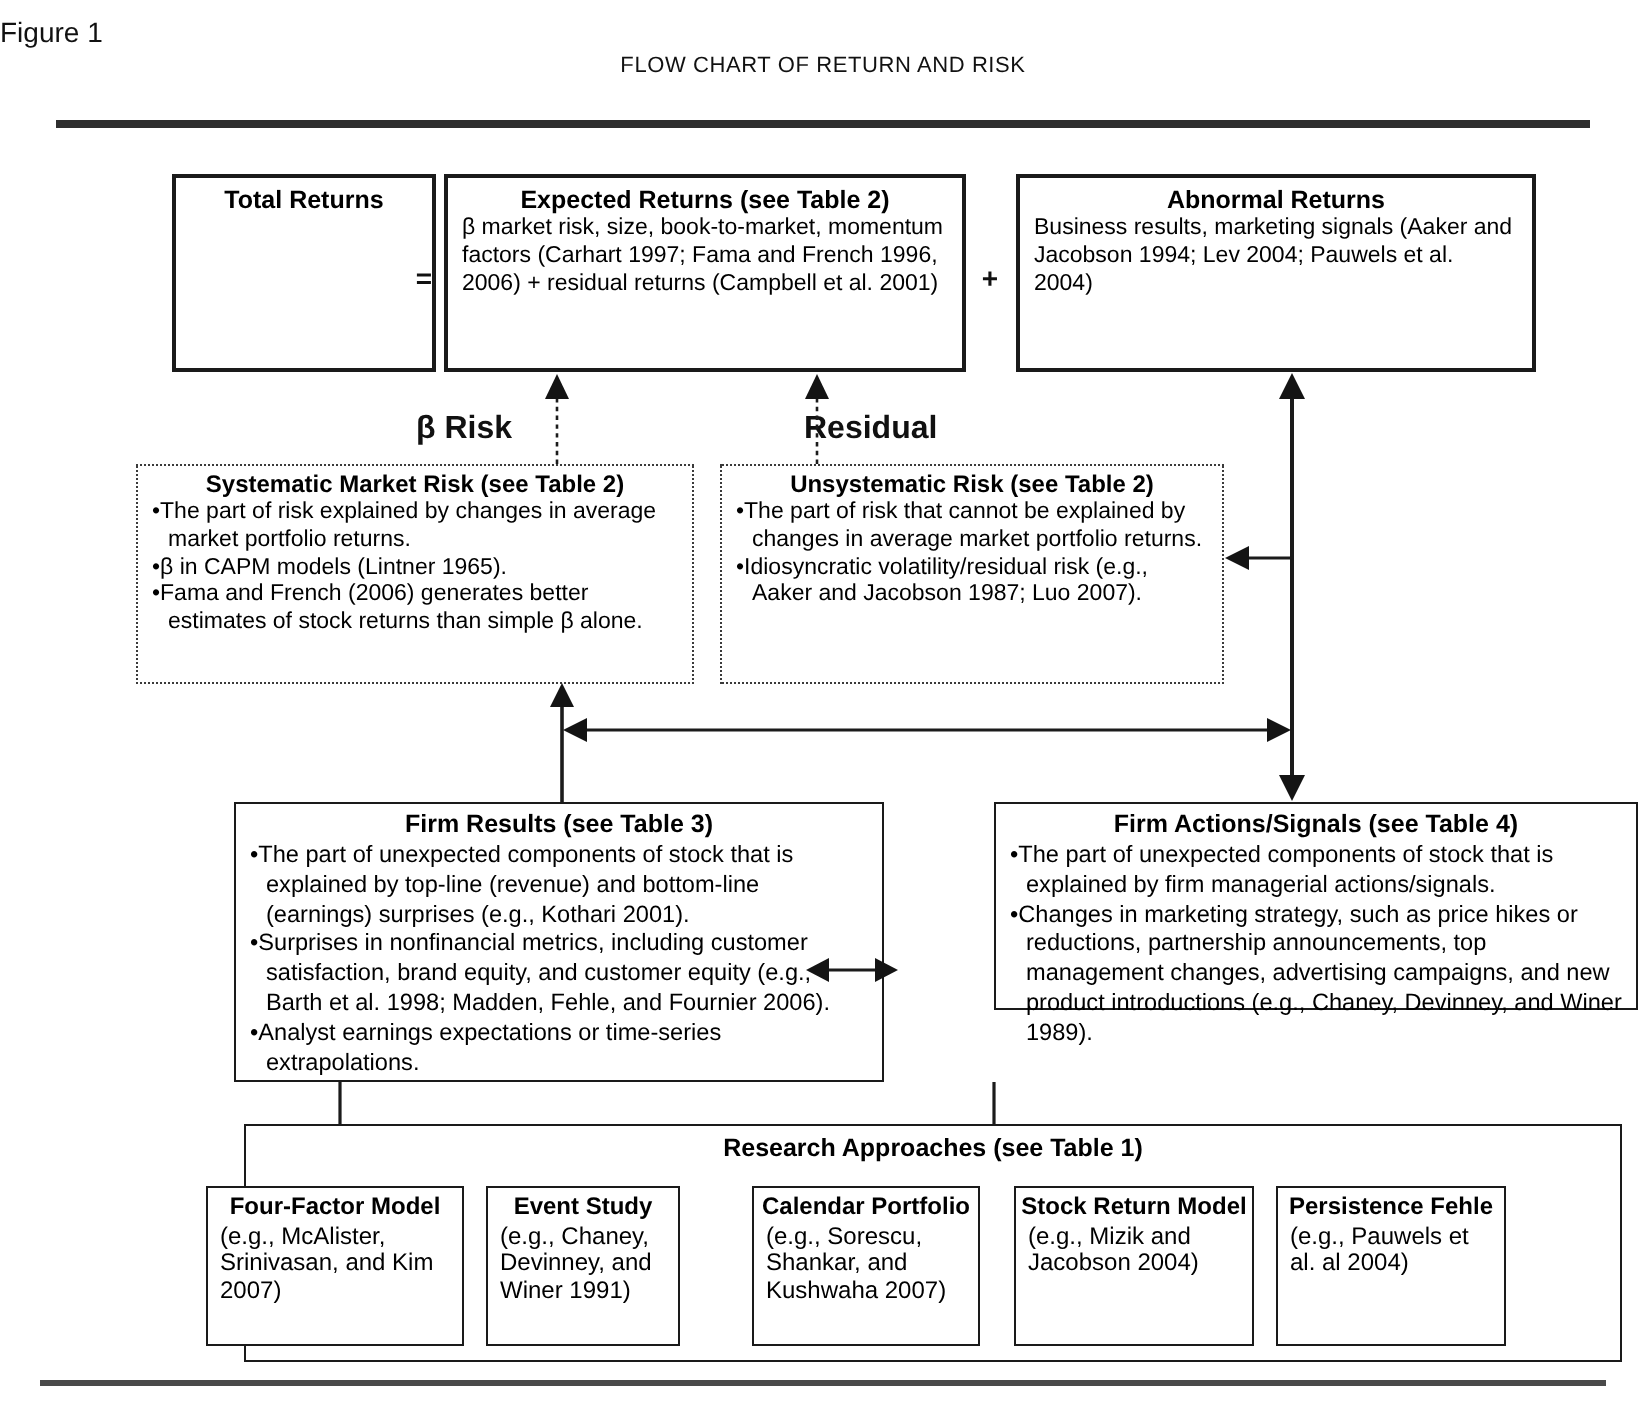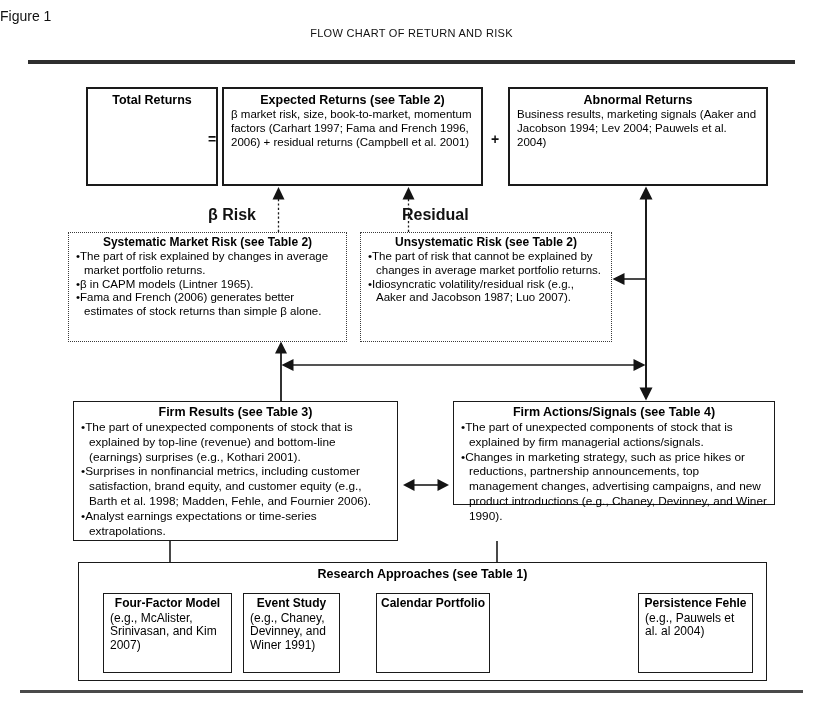--- a/index.html
+++ b/index.html
@@ -25,21 +25,21 @@
     position: absolute; left: 28px; top: 60px; width: 767px; height: 4px;
     border-top: 3px solid #2e2e2e; border-bottom: 1px solid #2e2e2e;
   }
   .bottom-rule {
     position: absolute; left: 20px; top: 690px; width: 783px; height: 0;
     border-top: 3px solid #4a4a4a;
   }
 
   .box { position: absolute; background: #fff; }
   .solid2 { border: 2px solid #1a1a1a; }
-  .solid15 { border: 1.5px solid #1a1a1a; }
+  .solid15 { border: 1.5px solid #1a1a1a; margin-left: 44px; }
   .dotted { border: 1px dotted #3a3a3a; }
 
   .box-title { font-weight: bold; text-align: center; }
   .tt { font-size: 12.5px; line-height: 15px; padding-top: 4px; }
   .rt { font-size: 12px; line-height: 15px; padding-top: 2px; }
 
   .box-body { font-size: 11.5px; line-height: 13.8px; text-align: left; padding: 0 7px 2px 7px; }
   .firm-body { font-size: 11.8px; line-height: 14.8px; }
 
   .bullet-row { padding-left: 8px; text-indent: -8px; }
@@ -109,38 +109,43 @@
       <div class="bullet-row"><span>•</span><span>The part of unexpected components of stock that is explained by top-line (revenue) and bottom-line (earnings) surprises (e.g., Kothari 2001).</span></div>
       <div class="bullet-row"><span>•</span><span>Surprises in nonfinancial metrics, including customer satisfaction, brand equity, and customer equity (e.g., Barth et al. 1998; Madden, Fehle, and Fournier 2006).</span></div>
       <div class="bullet-row"><span>•</span><span>Analyst earnings expectations or time-series extrapolations.</span></div>
     </div>
   </div>
 
   <div class="box solid15" style="left:453px;top:401px;width:322px;height:104px;">
     <div class="box-title tt" style="padding-top:3px;">Firm Actions/Signals (see Table 4)</div>
     <div class="box-body firm-body">
       <div class="bullet-row"><span>•</span><span>The part of unexpected components of stock that is explained by firm managerial actions/signals.</span></div>
-      <div class="bullet-row"><span>•</span><span>Changes in marketing strategy, such as price hikes or reductions, partnership announcements, top management changes, advertising campaigns, and new product introductions (e.g., Chaney, Devinney, and Winer 1990).</span></div>
+      <div class="bullet-row"><span>•</span><span>Changes in marketing strategy, such as price hikes or reductions, partnership announcements, top management changes, advertising campaigns, and new product introductions (e.g., Chaney, Devinney, and Winer 1989).</span></div>
     </div>
   </div>
 
   <div class="box solid15" style="left:78px;top:562px;width:689px;height:119px;">
     <div class="box-title tt" style="padding-top:4px;">Research Approaches (see Table 1)</div>
   </div>
 
   <div class="subbox" style="left:103px;top:593px;width:129px;height:80px;">
     <div class="box-title">Four-Factor Model</div>
     <div class="box-body">(e.g., McAlister, Srinivasan, and Kim 2007)</div>
   </div>
   <div class="subbox" style="left:243px;top:593px;width:97px;height:80px;">
     <div class="box-title">Event Study</div>
     <div class="box-body">(e.g., Chaney, Devinney, and Winer 1991)</div>
   </div>
   <div class="subbox" style="left:376px;top:593px;width:114px;height:80px;">
     <div class="box-title">Calendar Portfolio</div>
+    <div class="box-body">(e.g., Sorescu, Shankar, and Kushwaha 2007)</div>
+  </div>
+  <div class="subbox" style="left:507px;top:593px;width:120px;height:80px;">
+    <div class="box-title">Stock Return Model</div>
+    <div class="box-body">(e.g., Mizik and Jacobson 2004)</div>
   </div>
   <div class="subbox" style="left:638px;top:593px;width:115px;height:80px;">
     <div class="box-title">Persistence Fehle</div>
     <div class="box-body">(e.g., Pauwels et al. al 2004)</div>
   </div>
 
   <div class="bottom-rule"></div>
 
   <svg class="overlay" width="823" height="703" viewBox="0 0 823 703">
     <g>

